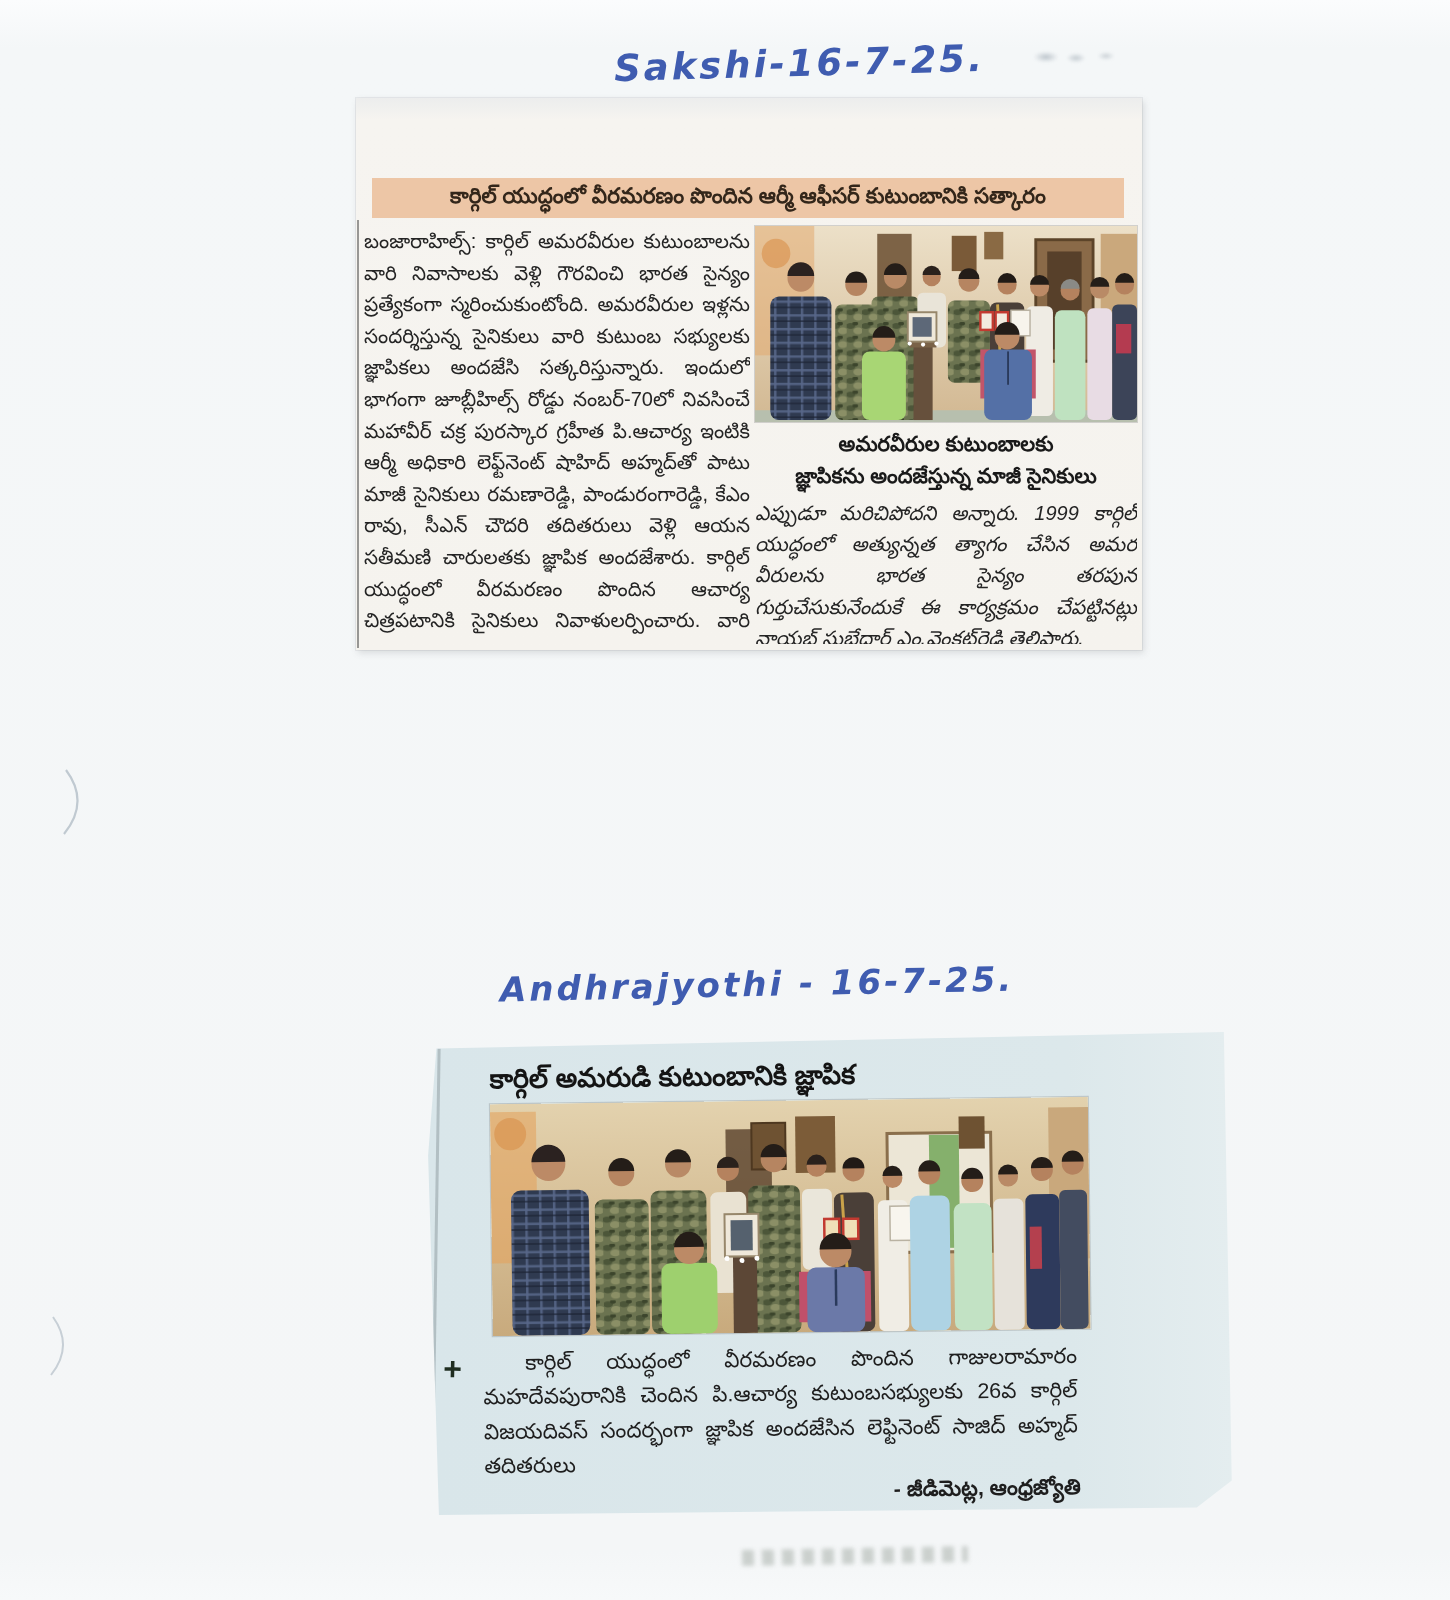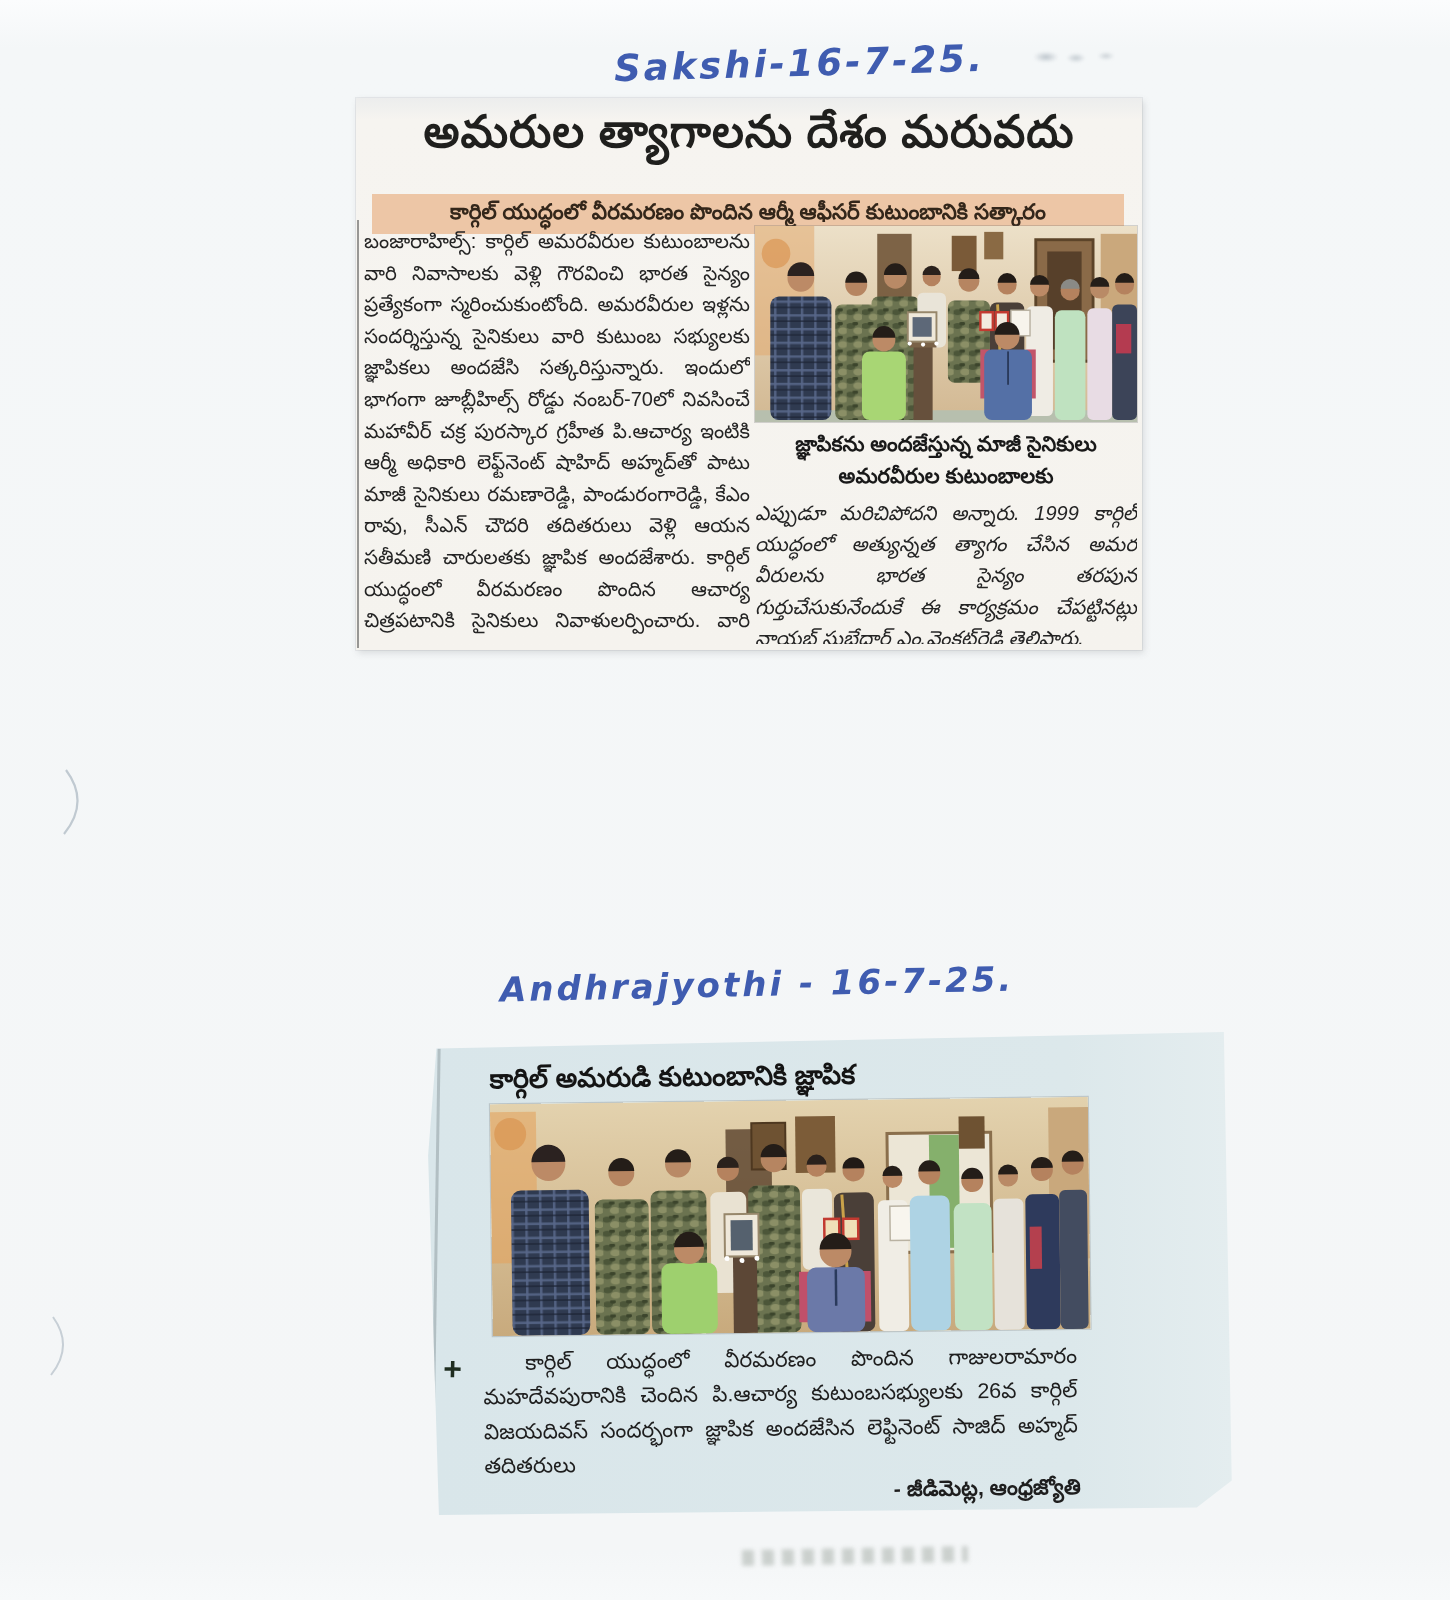--- a/index.html
+++ b/index.html
@@ -29,21 +29,21 @@
   
   .clip1{position:absolute;left:356px;top:98px;width:786px;height:552px;
     background:linear-gradient(180deg,#eceded 0%,#f6f4f0 4%,#f5f3ee 100%);
     box-shadow:0 0 0 1px rgba(120,125,130,.12), 2px 3px 7px rgba(90,95,100,.18);}
   .clip1 .edgeline{position:absolute;left:1px;top:122px;width:2px;height:428px;
     background:#3a3a3a;opacity:.5;}
   .headline{position:absolute;left:0;right:0;top:8px;text-align:center;
     font-size:45px;font-weight:bold;color:#1f1f1d;letter-spacing:1px;}
   .subband{position:absolute;left:16px;right:18px;top:80px;height:40px;
     background:#edc6a6;display:flex;align-items:center;justify-content:center;
-    font-size:21.5px;font-weight:bold;color:#33261a;margin-top:16px;}
+    font-size:21.5px;font-weight:bold;color:#33261a;}
   .col1{position:absolute;left:8px;top:128px;width:386px;height:416px;
     font-size:20px;line-height:1.58;text-align:justify;color:#242424;overflow:hidden;}
   .photo1{position:absolute;left:399px;top:128px;width:382px;height:196px;
     box-shadow:0 0 0 1px rgba(100,100,100,.25);}
   .cap1{position:absolute;left:399px;top:330px;width:382px;text-align:center;
     font-weight:bold;font-size:21px;color:#191919;line-height:1.5;}
   .col2{position:absolute;left:399px;top:400px;width:382px;height:146px;
     font-size:20px;line-height:1.56;text-align:justify;color:#242424;overflow:hidden;font-style:italic;}
 
   
@@ -107,21 +107,20 @@
   <svg class="crease" style="left:58px;top:766px" width="38" height="72">
     <path d="M8 4 Q32 36 6 68" stroke="#b4bfc8" stroke-width="2.2" fill="none"></path>
   </svg>
   <svg class="crease" style="left:46px;top:1314px" width="34" height="64">
     <path d="M7 3 Q28 32 5 61" stroke="#bcc6ce" stroke-width="2" fill="none"></path>
   </svg>
 
   <div class="clip1">
     <div class="edgeline"></div>
 
-    <div class="headline">అమరుల త్యాగాలను దేశం మరువదు</div>
 
     <div class="subband">
       <span>కార్గిల్ యుద్ధంలో వీరమరణం పొందిన ఆర్మీ ఆఫీసర్ కుటుంబానికి సత్కారం</span>
     </div>
 
     <div class="col1">బంజారాహిల్స్: కార్గిల్ అమరవీరుల కుటుంబాలను వారి నివాసాలకు వెళ్లి గౌరవించి భారత సైన్యం ప్రత్యేకంగా స్మరించుకుంటోంది. అమరవీరుల ఇళ్లను సందర్శిస్తున్న సైనికులు వారి కుటుంబ సభ్యులకు జ్ఞాపికలు అందజేసి సత్కరిస్తున్నారు. ఇందులో భాగంగా జూబ్లీహిల్స్ రోడ్డు నంబర్-70లో నివసించే మహావీర్ చక్ర పురస్కార గ్రహీత పి.ఆచార్య ఇంటికి ఆర్మీ అధికారి లెఫ్ట్‌నెంట్ షాహిద్ అహ్మద్‌తో పాటు మాజీ సైనికులు రమణారెడ్డి, పాండురంగారెడ్డి, కేఎం రావు, సీఎన్ చౌదరి తదితరులు వెళ్లి ఆయన సతీమణి చారులతకు జ్ఞాపిక అందజేశారు. కార్గిల్ యుద్ధంలో వీరమరణం పొందిన ఆచార్య చిత్రపటానికి సైనికులు నివాళులర్పించారు. వారి త్యాగాన్ని దేశం</div>
 
     <svg class="photo1" viewBox="0 0 400 200" preserveAspectRatio="none">
       <rect width="400" height="200" fill="url(#wallg1)"></rect>
       <g>
@@ -208,22 +207,22 @@
         <rect x="236" y="126" width="10" height="50" fill="#c2556a"></rect>
         <rect x="284" y="126" width="10" height="50" fill="#c2556a"></rect>
         <rect x="240" y="126" width="50" height="72" rx="8" fill="#5470a6"></rect>
         <line x1="265" y1="128" x2="265" y2="162" stroke="#2a3a5c" stroke-width="2"></line>
         <circle cx="264" cy="113" r="13" fill="#bc8a66"></circle>
         <path d="M251 111 a13 13 0 0 1 26 0 z" fill="#241d18"></path>
       </g>
     </svg>
 
     <div class="cap1">
+      <div>అమరవీరుల కుటుంబాలకు</div>
       <div>జ్ఞాపికను అందజేస్తున్న మాజీ సైనికులు</div>
-      <div>అమరవీరుల కుటుంబాలకు</div>
     </div>
 
     <div class="col2">ఎప్పుడూ మరిచిపోదని అన్నారు. 1999 కార్గిల్ యుద్ధంలో అత్యున్నత త్యాగం చేసిన అమర వీరులను భారత సైన్యం తరపున గుర్తుచేసుకునేందుకే ఈ కార్యక్రమం చేపట్టినట్లు నాయబ్ సుబేదార్ ఎం.వెంకట్‌రెడ్డి తెలిపారు.</div>
   </div>
 
   <div class="clip2">
     <div class="lefthade"></div>
 
     <div class="head2">కార్గిల్ అమరుడి కుటుంబానికి జ్ఞాపిక</div>
 

